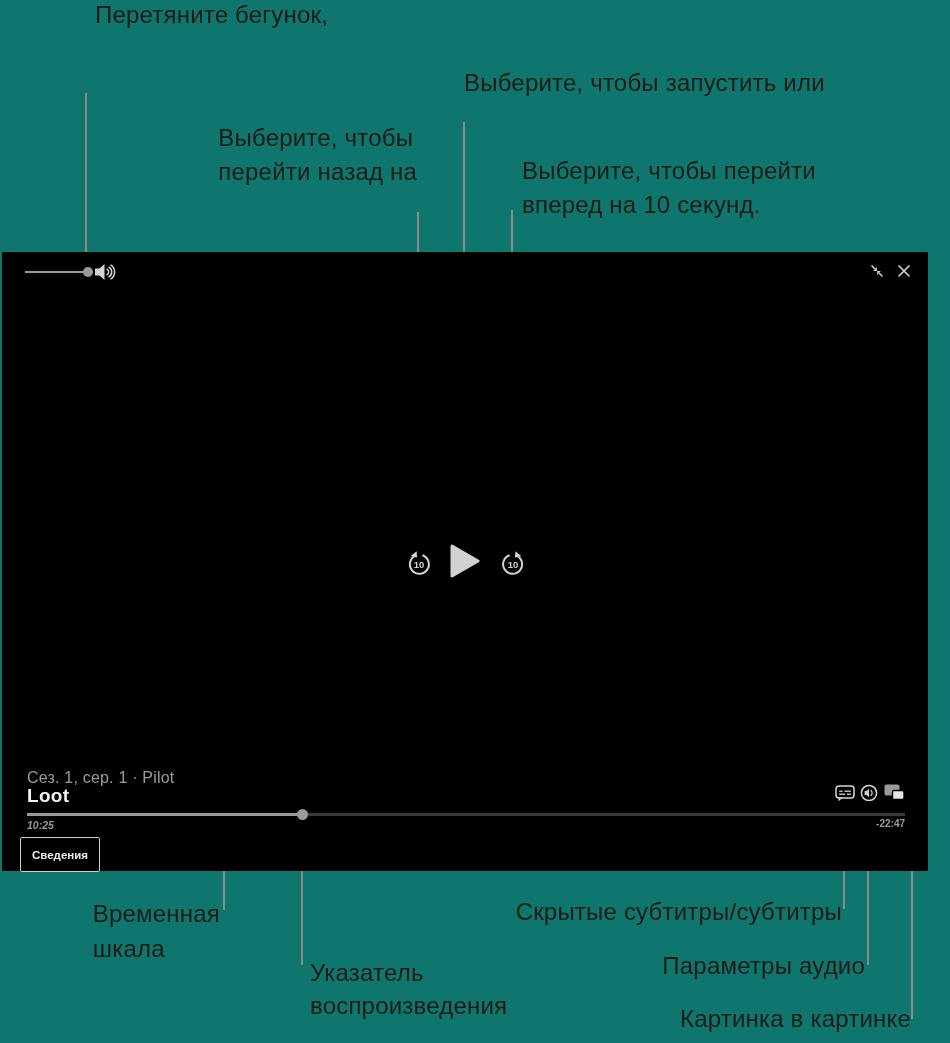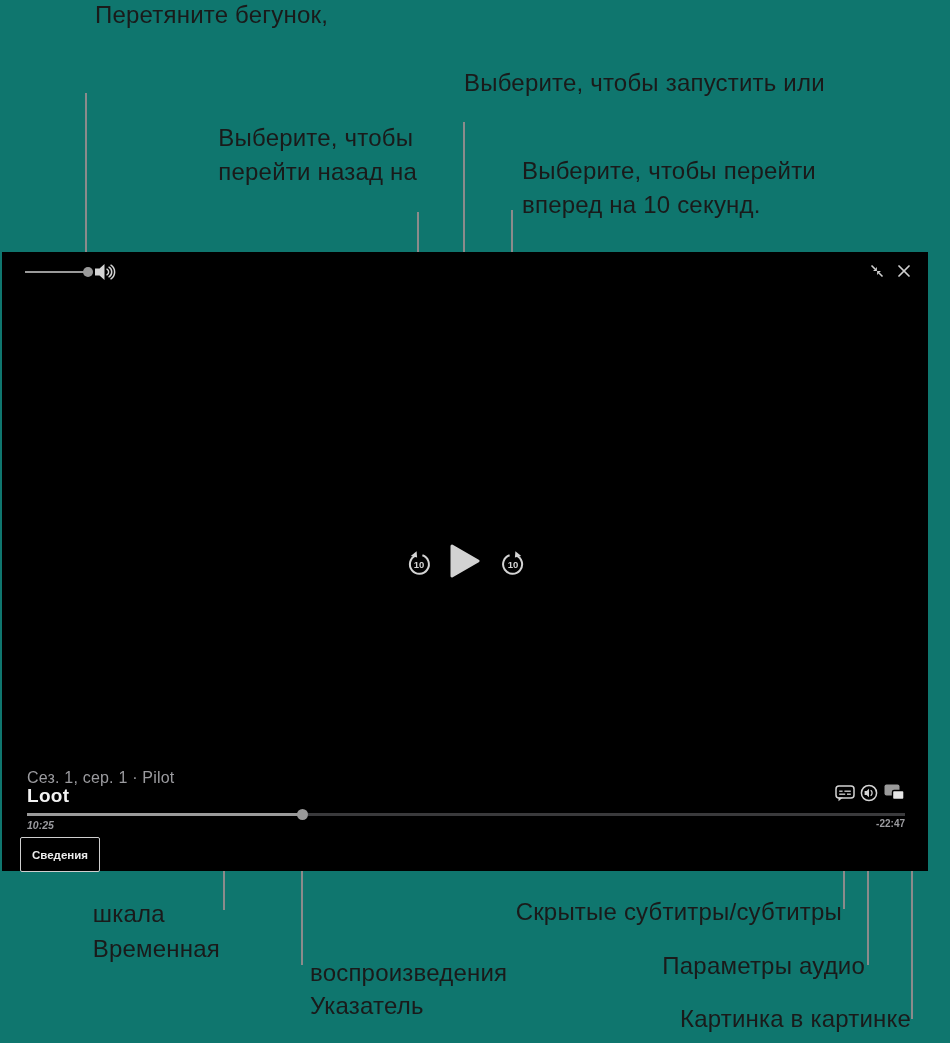--- a/index.html
+++ b/index.html
@@ -58,27 +58,27 @@
   <div class="callout" style="left:464px; top:66px;">
     <div>Выберите, чтобы запустить или</div>
   </div>
 
   <div class="callout" style="left:522px; top:154px;">
     <div>Выберите, чтобы перейти</div>
     <div>вперед на 10 секунд.</div>
   </div>
 
   <div class="callout right" style="right:730px; top:896px; line-height:35px;">
+    <div>Временная</div>
     <div>шкала</div>
-    <div>Временная</div>
   </div>
 
   <div class="callout" style="left:310px; top:956px; line-height:33px;">
+    <div>Указатель</div>
     <div>воспроизведения</div>
-    <div>Указатель</div>
   </div>
 
   <div class="callout right" style="right:108px; top:895px;">
     <div>Скрытые субтитры/субтитры</div>
   </div>
 
   <div class="callout right" style="right:39px; top:1002px;">
     <div>Картинка в картинке</div>
   </div>
 

